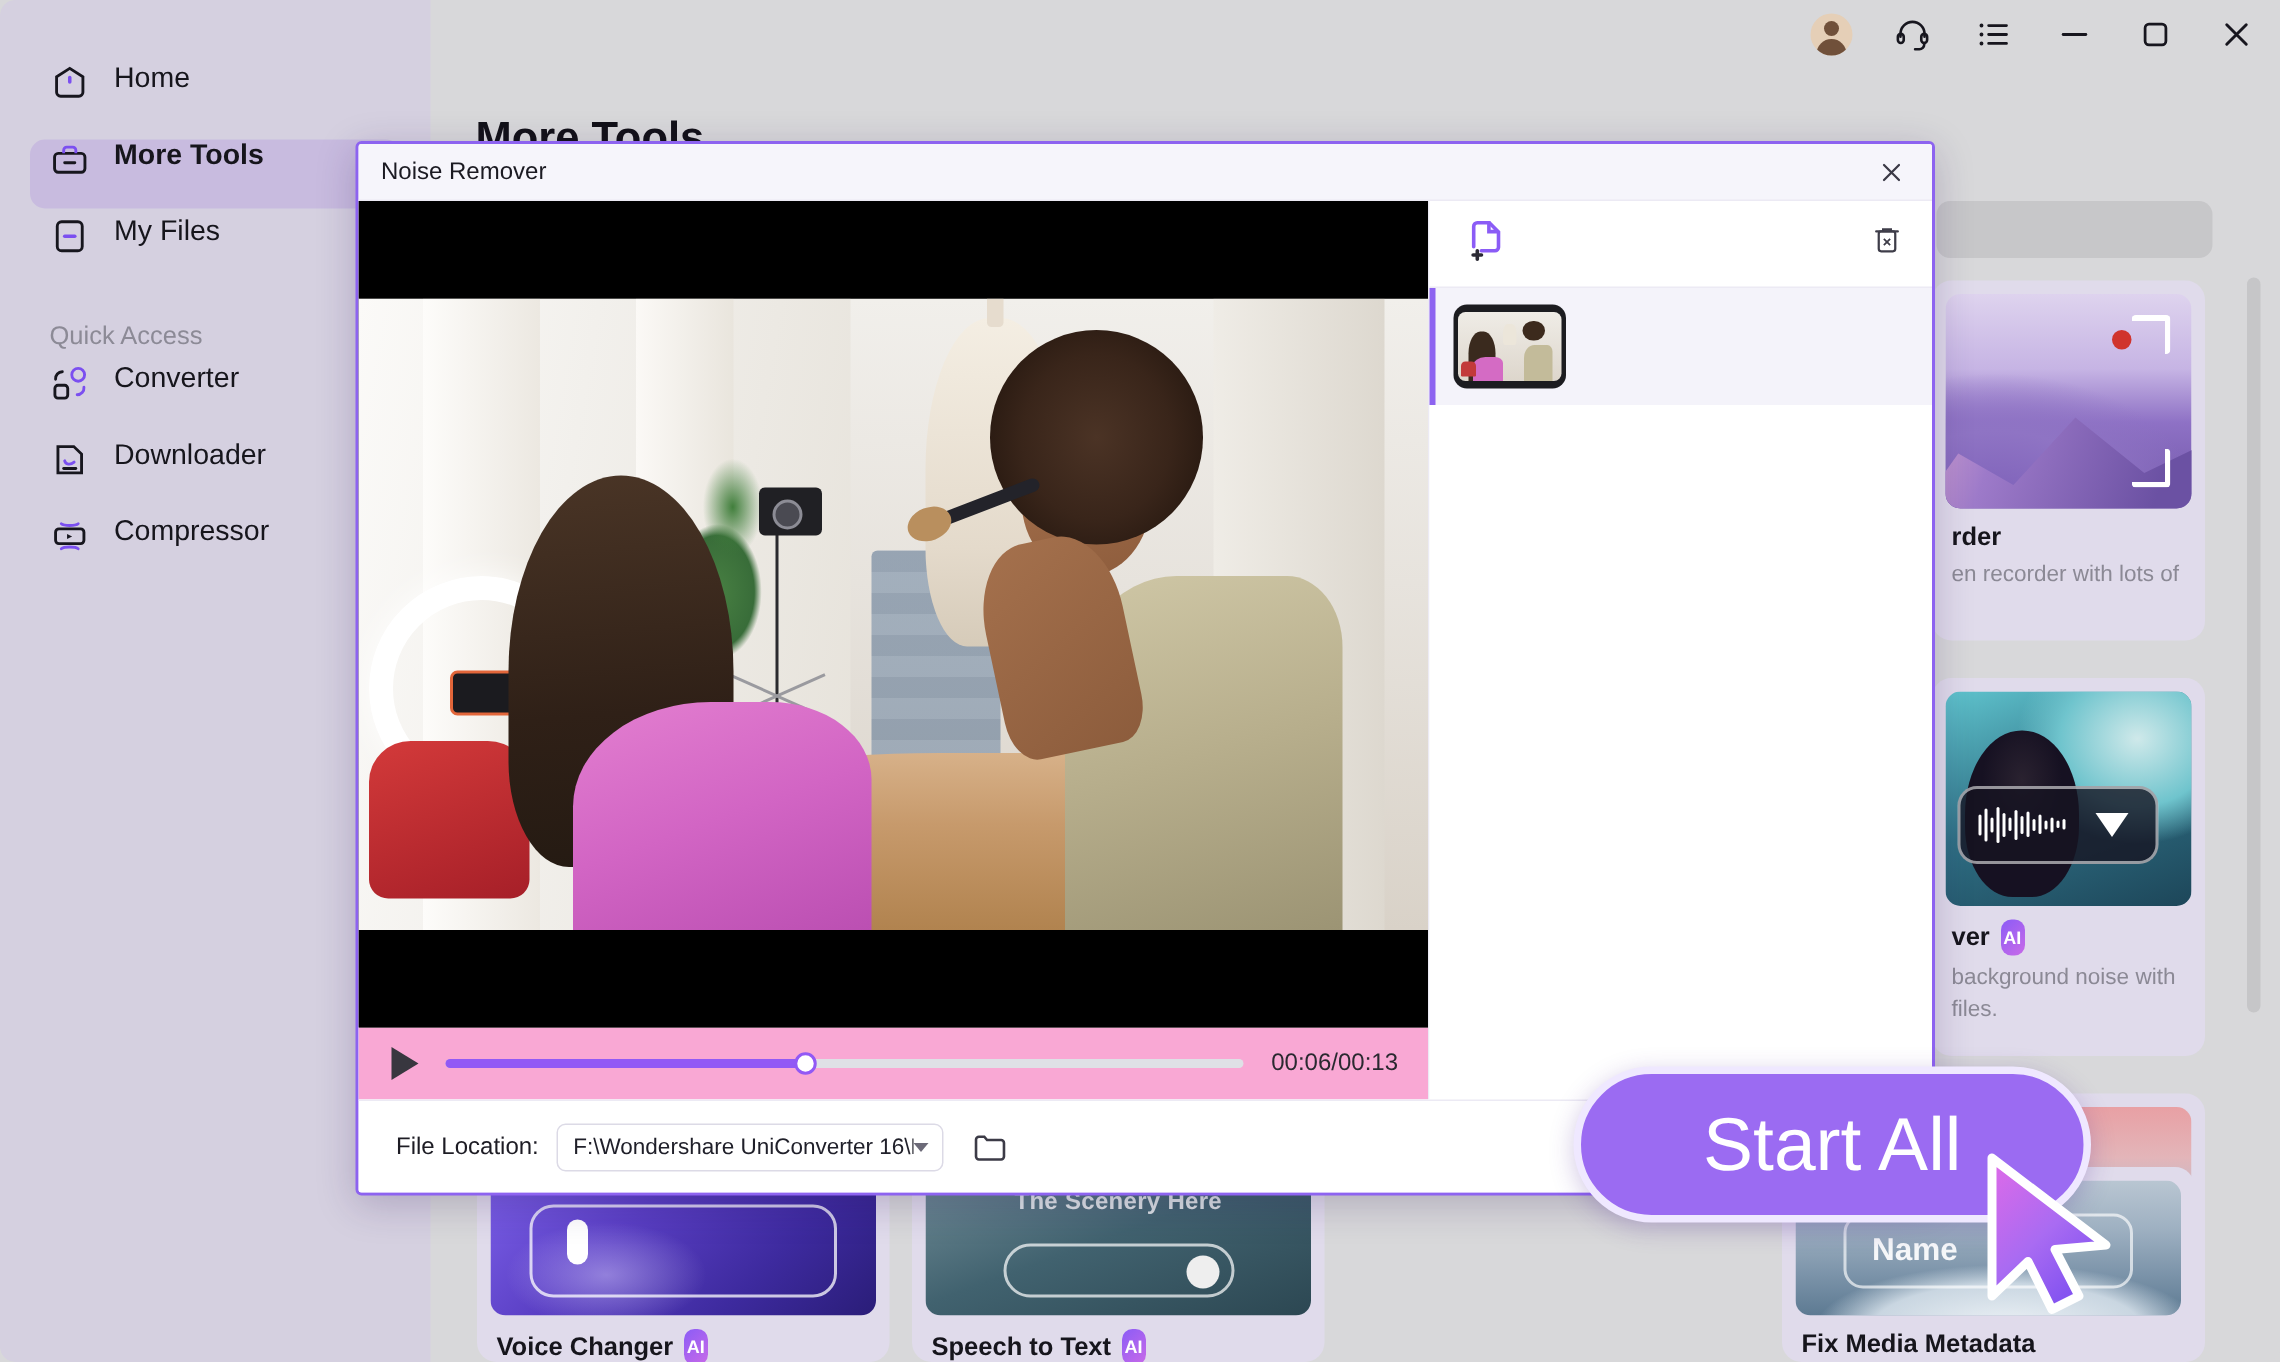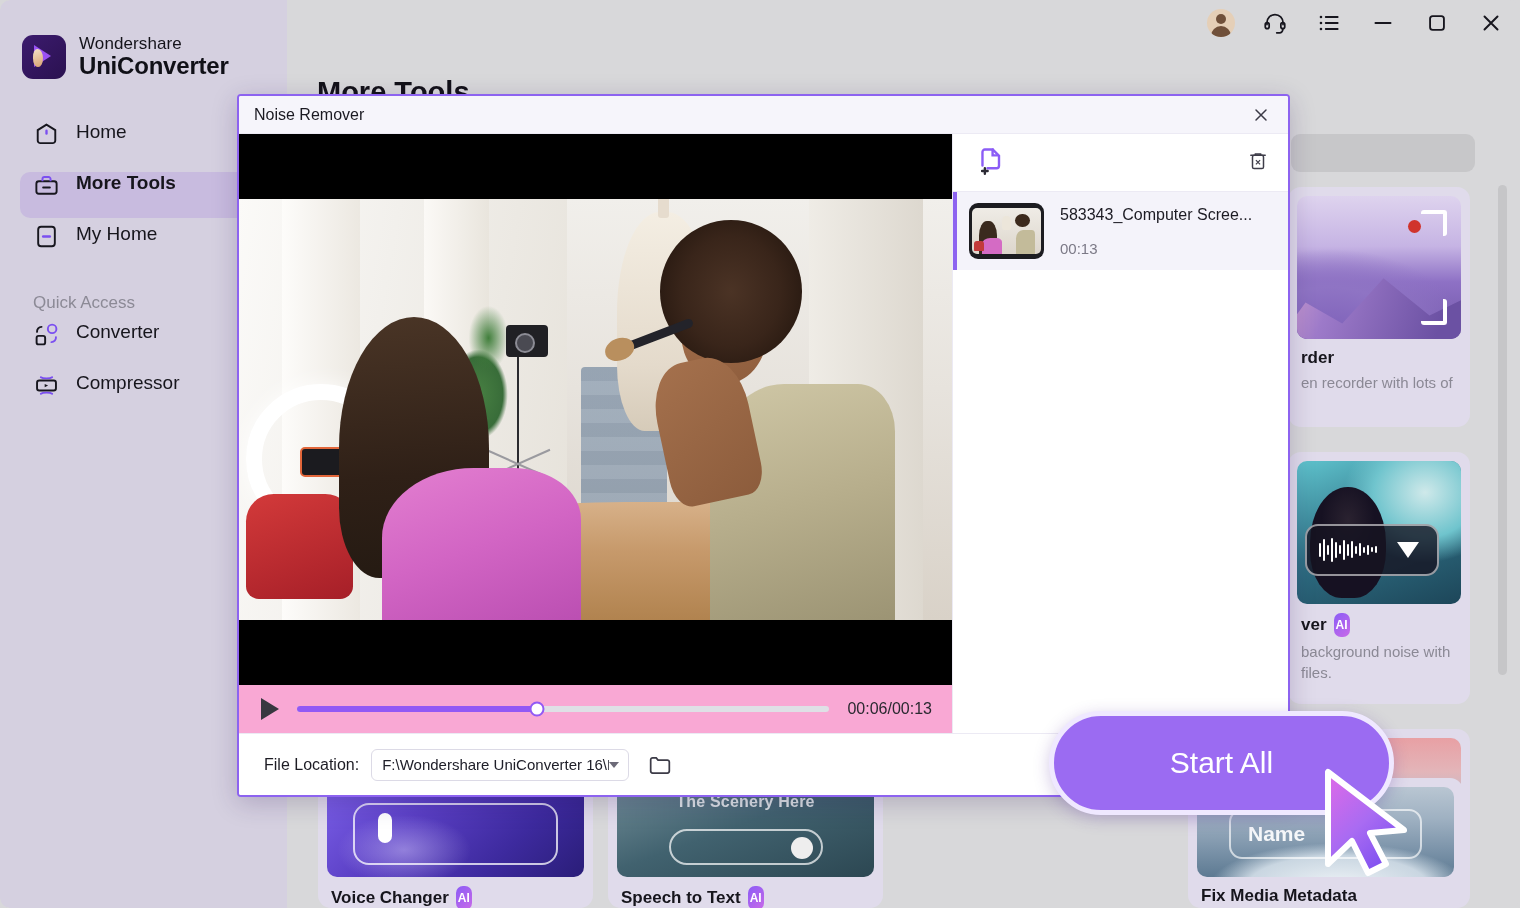--- a/index.html
+++ b/index.html
@@ -387,44 +387,37 @@
   .cart-btn { cursor: pointer; display:flex; }
 
   
   #startAll {
     position: absolute; left: 1049px; top: 711px;
     width: 345px; height: 104px;
     border-radius: 52px;
     background: #9b6bf2;
     border: 5px solid #efe8ff;
     color: #fff;
-    font-size: 30px;
+    font-size: 50px;
     display: flex; align-items: center; justify-content: center;
     z-index: 60; cursor: pointer;
     box-shadow: 0 4px 16px rgba(80,40,150,.25);
   }
   
   #cursor {
     position: absolute; left: 1322px; top: 768px;
     width: 105px; height: 110px; z-index: 70; pointer-events: none;
   }
 </style>
 </head>
 <body>
 
 <div id="app">
 
   <div id="sidebar">
-    <div class="brand">
-      <div class="brand-logo"></div>
-      <div class="brand-text">
-        <div class="brand-top">Wondershare</div>
-        <div class="brand-bot">UniConverter</div>
-      </div>
-    </div>
 
     <div class="nav">
       <div class="nav-item">
         <svg class="nav-icon" viewBox="0 0 24 24" fill="none" stroke="#17161e" stroke-width="1.7">
           <path d="M12 3.2 4.2 8.1v9.2a2.4 2.4 0 0 0 2.4 2.4h10.8a2.4 2.4 0 0 0 2.4-2.4V8.1z"></path>
           <path d="M12 8.6v2.6" stroke="#7b4ff0" stroke-width="2.1" stroke-linecap="round"></path>
         </svg>
         <span>Home</span>
       </div>
 
@@ -435,35 +428,43 @@
           <path d="M9 13.8h6" stroke-linecap="round"></path>
         </svg>
         <span>More Tools</span>
       </div>
 
       <div class="nav-item">
         <svg class="nav-icon" viewBox="0 0 24 24" fill="none" stroke="#17161e" stroke-width="1.7">
           <rect x="4.6" y="3.4" width="14.8" height="17.2" rx="2.6"></rect>
           <path d="M9 12h6" stroke="#7b4ff0" stroke-width="2.1" stroke-linecap="round"></path>
         </svg>
-        <span>My Home</span>
+        <span>My Files</span>
       </div>
 
       <div class="nav-section">Quick Access</div>
 
       <div class="nav-item">
         <svg class="nav-icon" viewBox="0 0 24 24" fill="none" stroke="#17161e" stroke-width="1.7">
           <rect x="3.2" y="13.2" width="7.6" height="7.6" rx="1.8"></rect>
           <circle cx="17" cy="7" r="3.8" stroke="#7b4ff0"></circle>
           <path d="M3.6 9.6a4 4 0 0 1 4-4.4" stroke-linecap="round"></path>
           <path d="M20.4 14.4a4 4 0 0 1-4 4.4" stroke="#7b4ff0" stroke-linecap="round"></path>
         </svg>
         <span>Converter</span>
       </div>
 
+      <div class="nav-item">
+        <svg class="nav-icon" viewBox="0 0 24 24" fill="none" stroke="#17161e" stroke-width="1.7">
+          <path d="M5 4.2h9.4L19 8.6v11.2H5z"></path>
+          <path d="M14.6 13.4c-2.4 2-5 1.4-5.6-.8" stroke="#7b4ff0" stroke-linecap="round"></path>
+          <path d="M8.4 17.2h7.2" stroke-linecap="round"></path>
+        </svg>
+        <span>Downloader</span>
+      </div>
 
       <div class="nav-item">
         <svg class="nav-icon" viewBox="0 0 24 24" fill="none" stroke="#17161e" stroke-width="1.7">
           <rect x="3.6" y="7.6" width="16.8" height="8.8" rx="2"></rect>
           <path d="M10.4 10.6v3l3-1.5z" fill="#17161e" stroke="none"></path>
           <path d="M7 4.6c1.6 1.4 8.4 1.4 10 0M7 19.4c1.6-1.4 8.4-1.4 10 0" stroke="#7b4ff0" stroke-linecap="round"></path>
         </svg>
         <span>Compressor</span>
       </div>
     </div>
@@ -671,24 +672,20 @@
           <span class="file-thumb">
             <span class="ft-scene">
               <i class="ft-f"></i>
                 <i class="ft-a"></i>
                 <i class="ft-b"></i>
                 <i class="ft-c"></i>
                 <i class="ft-d"></i>
                 <i class="ft-e"></i>
             </span>
           </span>
-          <span class="file-meta">
-            <span class="file-name">583343_Computer Scree...</span>
-            <span class="file-dur" style="display:block">00:13</span>
-          </span>
         </div>
       </div>
     </div>
 
     <div class="dlg-foot">
       <span class="fl-label">File Location:</span>
       <span class="fl-select">
         <span class="val">F:\Wondershare UniConverter 16\N</span>
         <span class="caret-dn"></span>
       </span>

